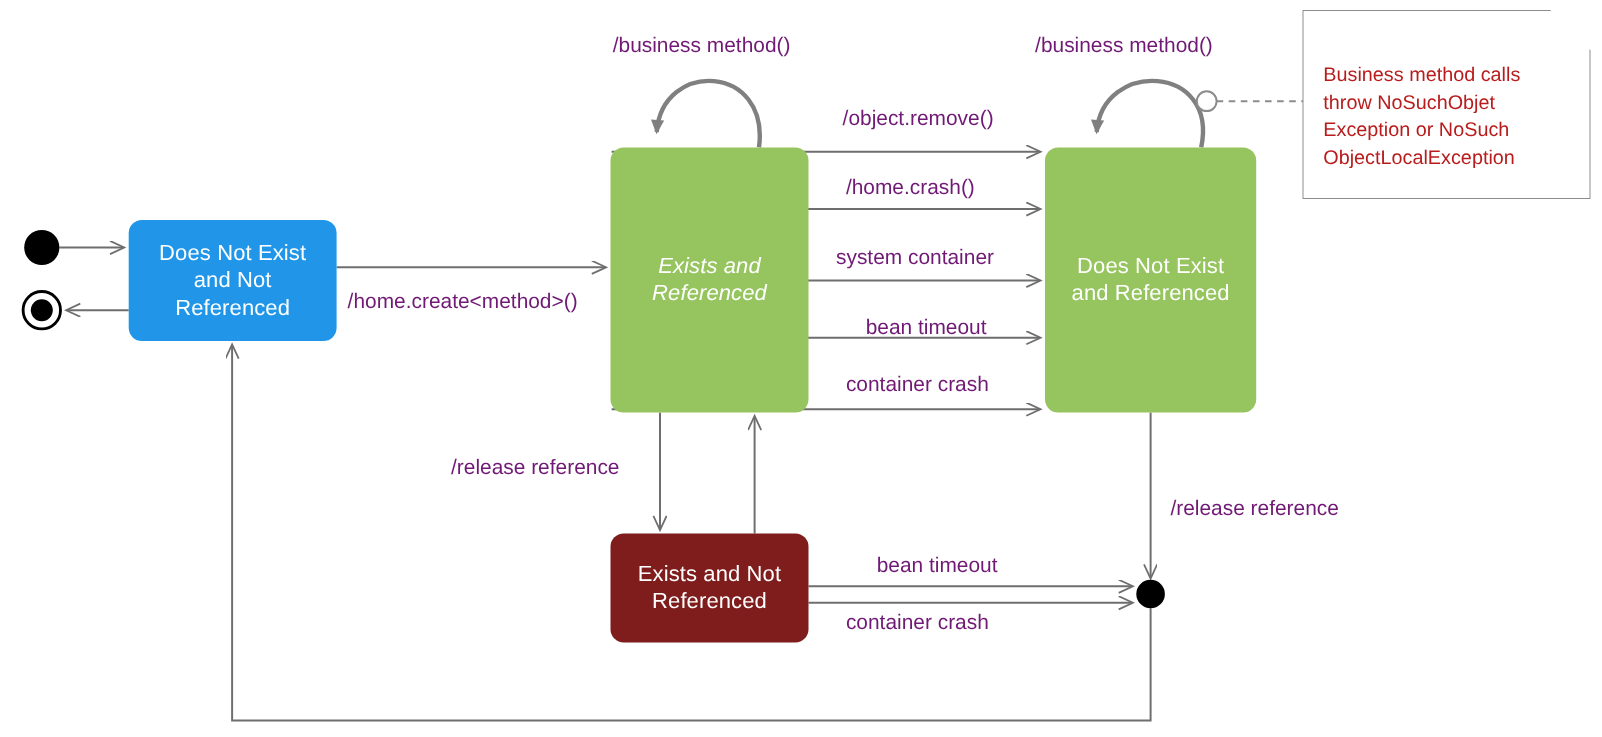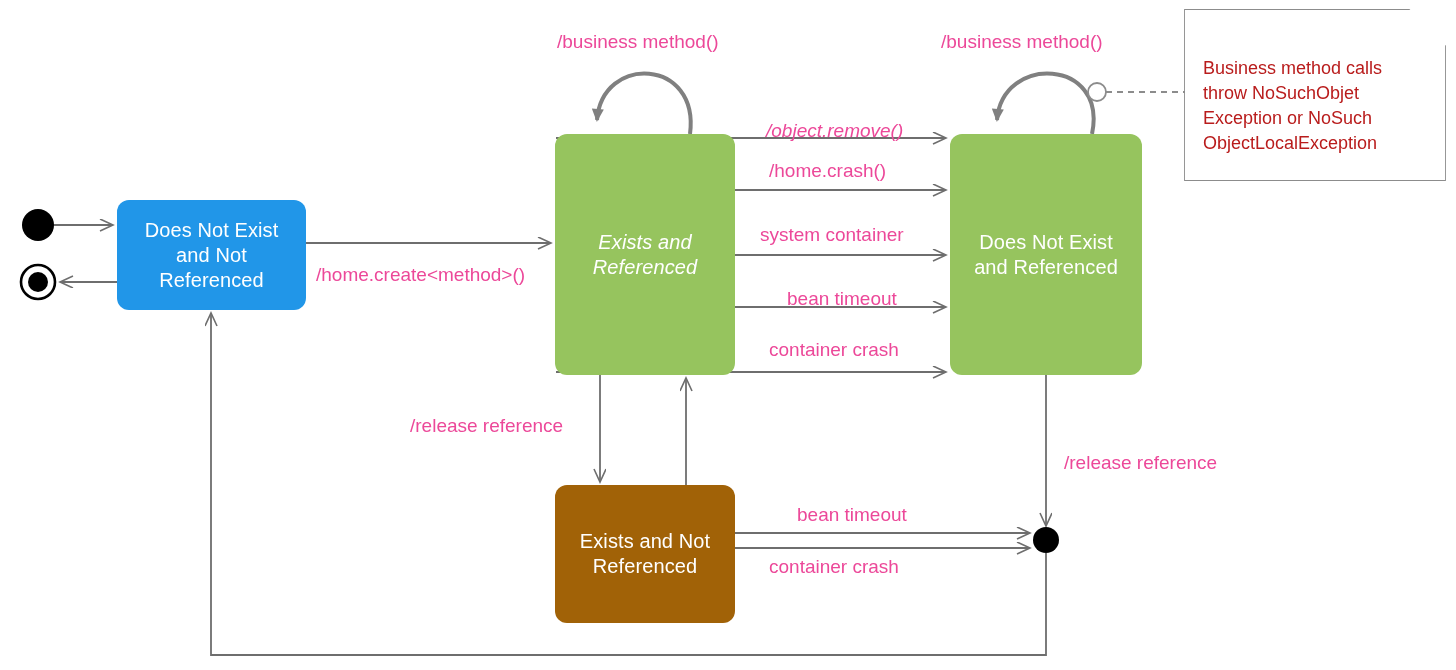--- a/index.html
+++ b/index.html
@@ -43,21 +43,21 @@
   }
   .state-box .state-label {
     display: block;
     white-space: pre-line;
     padding: 0 6px;
   }
   .edge-label {
     position: absolute;
     font-size: 19px;
     line-height: 22px;
-    color: #ec4899;
+    color: #701a75;
     white-space: nowrap;
     z-index: 4;
   }
   .note-box {
     position: absolute;
     box-sizing: border-box;
     background: #ffffff;
     z-index: 3;
   }
   .note-text {
@@ -140,32 +140,32 @@
   <div class="state-box" style="left:555px; top:134px; width:180px; height:241px; background:#96C45E;font-style:italic;">
     <span class="state-label">Exists and
 Referenced</span>
   </div>
 
   <div class="state-box" style="left:950px; top:134px; width:192px; height:241px; background:#96C45E;">
     <span class="state-label">Does Not Exist
 and Referenced</span>
   </div>
 
-  <div class="state-box" style="left:555px; top:485px; width:180px; height:138px; background:#a16207;">
+  <div class="state-box" style="left:555px; top:485px; width:180px; height:99px; background:#7f1d1d;">
     <span class="state-label">Exists and Not
 Referenced</span>
   </div>
 
   <div class="edge-label" style="left:557px; top:31px;">/business method()</div>
 
   <div class="edge-label" style="left:941px; top:31px;">/business method()</div>
 
   <div class="edge-label" style="left:316px; top:264px;">/home.create&lt;method&gt;()</div>
 
-  <div class="edge-label" style="left:766px; top:120px;font-style:italic;">/object.remove()</div>
+  <div class="edge-label" style="left:766px; top:98px;">/object.remove()</div>
 
   <div class="edge-label" style="left:769px; top:160px;">/home.crash()</div>
 
   <div class="edge-label" style="left:760px; top:224px;">system container</div>
 
   <div class="edge-label" style="left:787px; top:288px;">bean timeout</div>
 
   <div class="edge-label" style="left:769px; top:339px;">container crash</div>
 
   <div class="edge-label" style="left:410px; top:415px;">/release reference</div>

